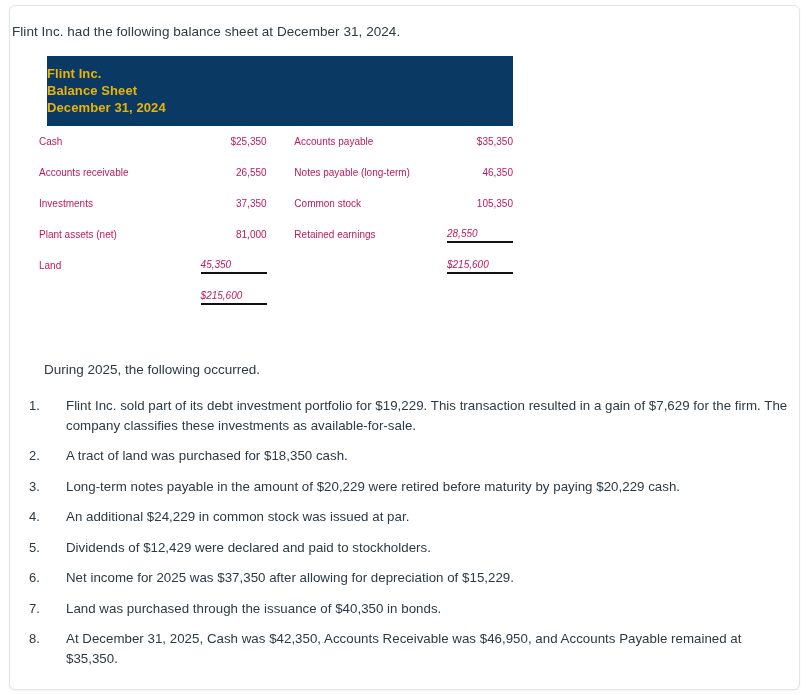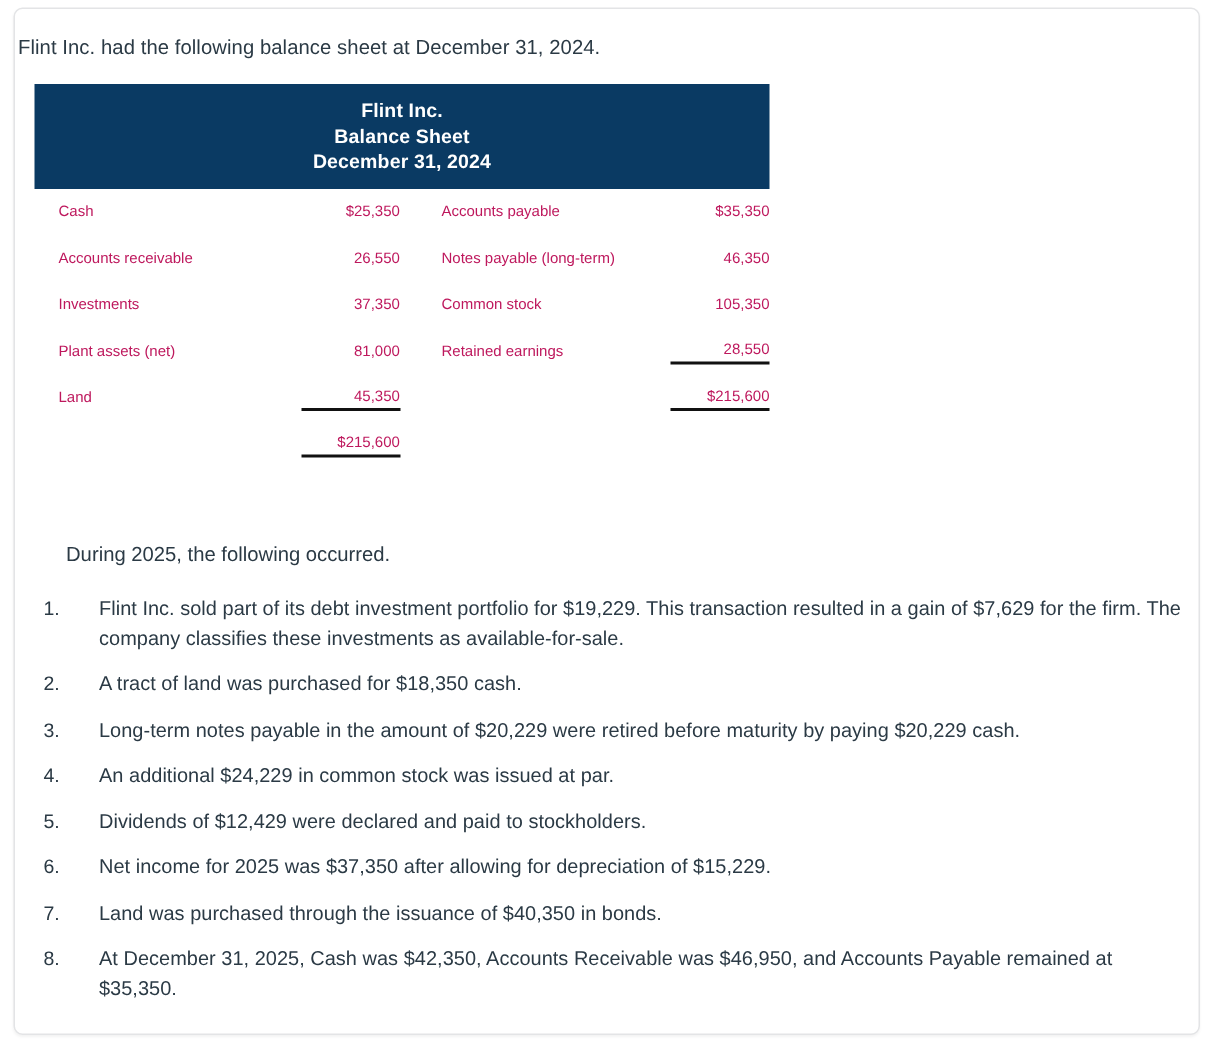--- a/index.html
+++ b/index.html
@@ -40,27 +40,28 @@
 
   
   .bs {
     position: absolute;
     left: 13px;
     top: 50px;
     width: 490px;
   }
   .bs-banner {
     background: #0a3a63;
-    color: #ffffff;
-    text-align: center;
+    color: #eab308;
+    text-align: left;
     padding: 9px 0 10px 0;
     font-weight: bold;
     font-size: 13px;
     line-height: 17px;
     letter-spacing: 0.1px;
+    margin-left: 24px;
   }
   .bs-banner div { white-space: nowrap; }
 
   .bs-table {
     width: 100%;
     border-collapse: collapse;
     font-size: 10px;
     color: #be185d;
   }
   .bs-table td {
@@ -72,23 +73,24 @@
   .c-lab-l { width: 152px; padding-left: 16px !important; }
   .c-val-l { width: 88px; text-align: right; padding-right: 9px !important; }
   .c-gap   { width: 22px; }
   .c-lab-r { width: 150px; }
   .c-val-r { width: 75px; text-align: right; padding-right: 0px !important; }
 
   .tot-cell { position: relative; }
   .tot-box {
     display: inline-block;
     min-width: 66px;
-    text-align: right;
+    text-align: left;
     padding-top: 2px;
     padding-bottom: 2px;
+    font-style: italic;
   }
   .tot-box.ruled-bot  { border-bottom: 2.4px solid #111111; }
 
   
   .during {
     position: absolute;
     left: 34px;
     top: 355px;
     font-size: 13.5px;
     line-height: 18px;

